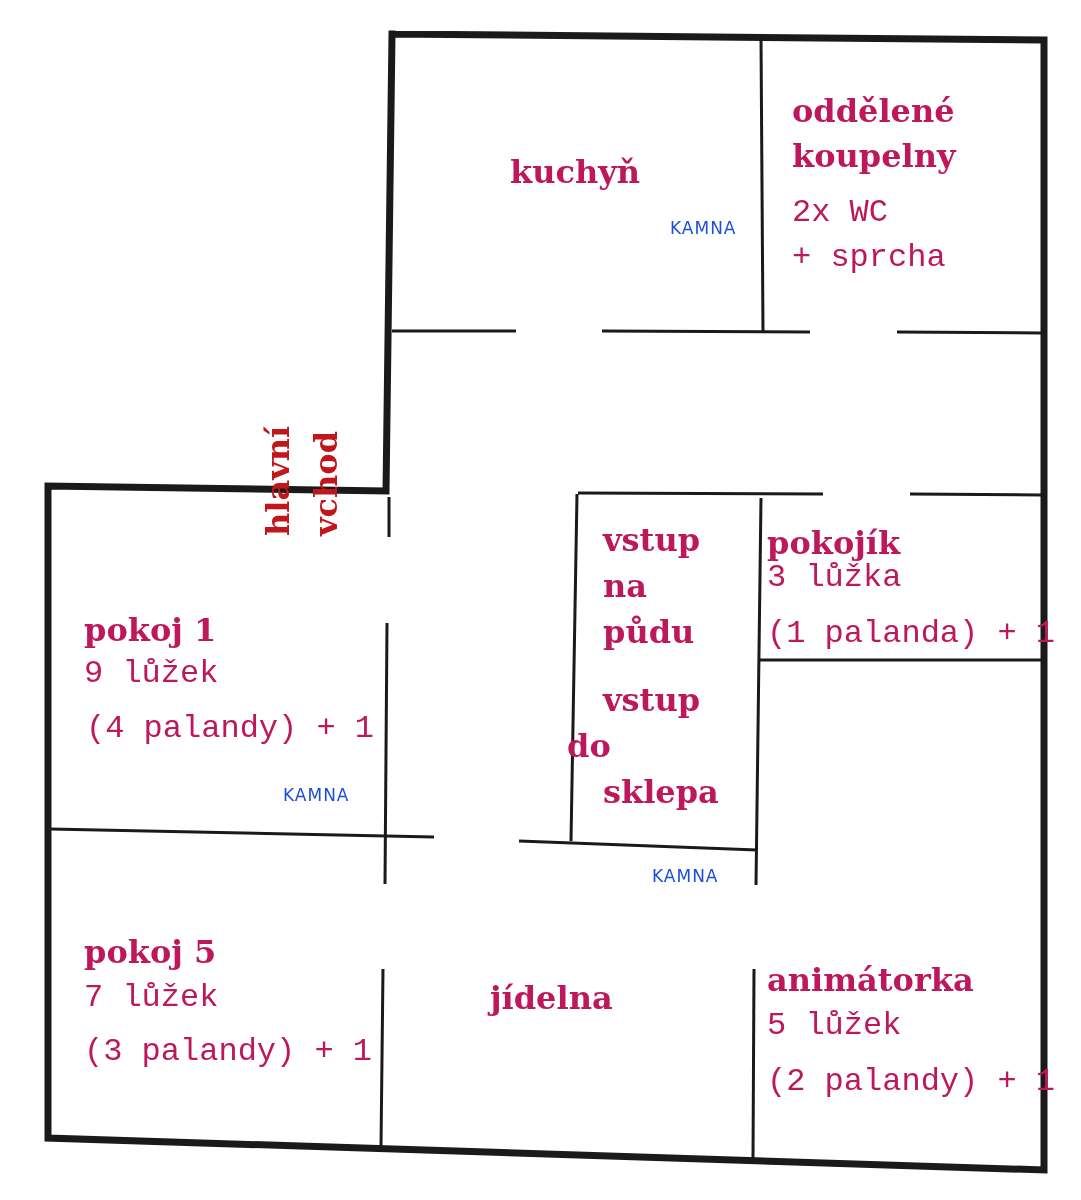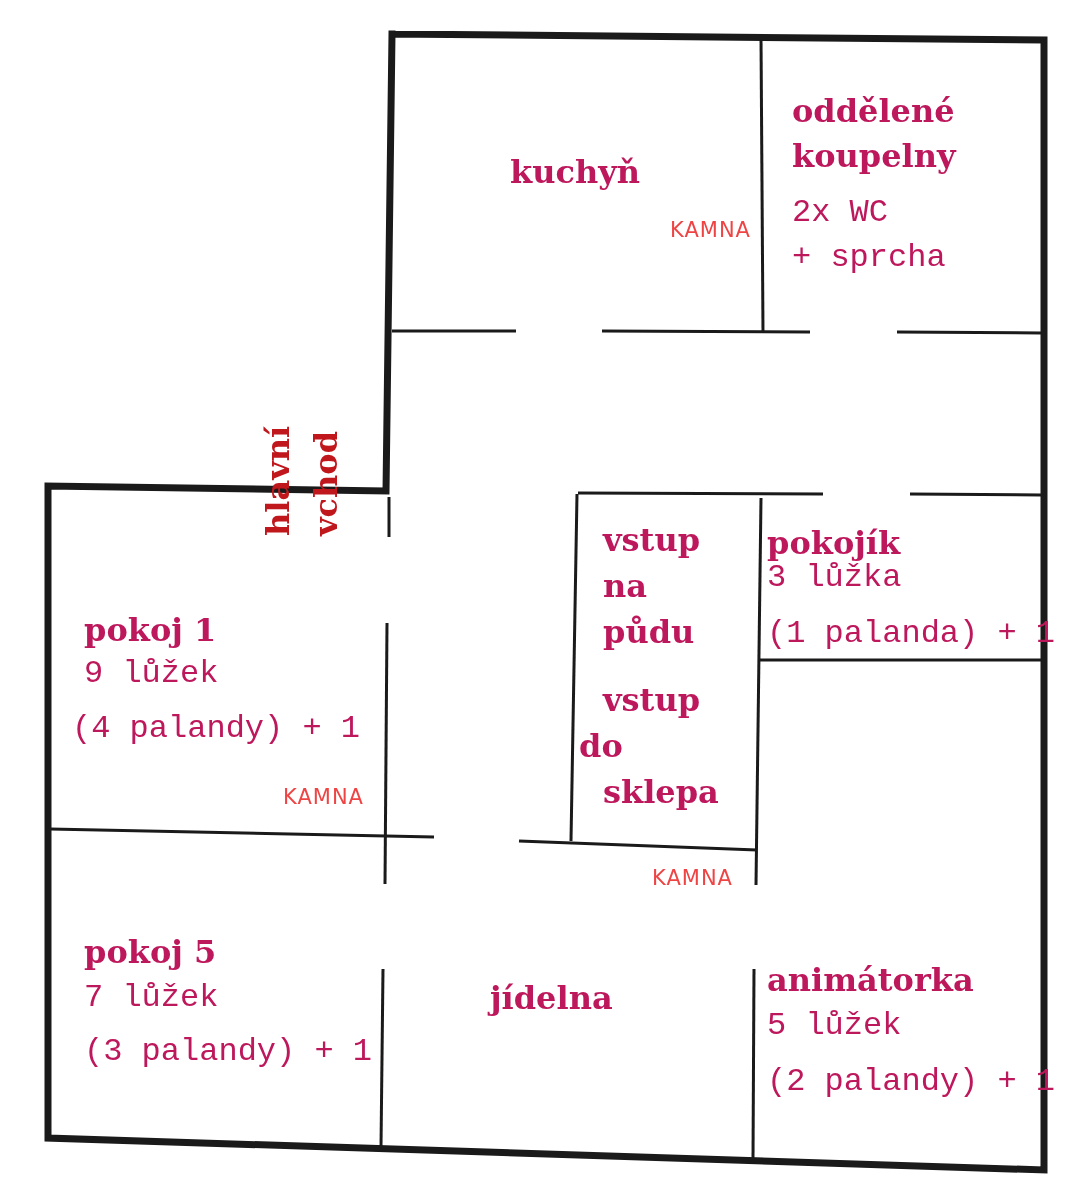--- a/index.html
+++ b/index.html
@@ -1,21 +1,21 @@
 <!DOCTYPE html>
 <html><head>
 <meta charset="utf-8">
 <style>
   html, body { margin: 0; padding: 0; background: #ffffff; }
   #plan { position: relative; width: 1081px; height: 1200px; background: #ffffff; overflow: hidden; }
   #walls { position: absolute; left: 0; top: 0; width: 1081px; height: 1200px; }
   .lbl { position: absolute; color: #be185d; white-space: nowrap; line-height: 1; }
   .title { font-family: "DejaVu Serif", serif; font-weight: bold; font-size: 32px; }
   .sub { font-family: Liberation Mono, monospace; font-size: 32px; }
-  .kamna { font-family: "DejaVu Sans", sans-serif; font-size: 21px; letter-spacing: 1px; color: #ef4444; }
+  .kamna { font-family: "DejaVu Sans", sans-serif; font-size: 17px; letter-spacing: 1px; color: #1d4ed8; }
   .entry { font-family: "DejaVu Serif", serif; font-weight: bold; font-size: 32px; color: #c0171d; line-height: 1.5; }
   .room { position: absolute; }
 </style>
 </head>
 <body>
 
 <div id="plan">
   <svg id="walls" viewBox="0 0 1081 1200">
 
     <g stroke="#1a1a1a" stroke-width="7" fill="none" stroke-linecap="square">
@@ -70,35 +70,35 @@
   </div>
 
   <div class="room">
     <div class="lbl title" style="left:603px; top:524px;">vstup</div>
     <div class="lbl title" style="left:603px; top:570px;">na</div>
     <div class="lbl title" style="left:603px; top:616px;">půdu</div>
   </div>
 
   <div class="room">
     <div class="lbl title" style="left:603px; top:684px;">vstup</div>
-    <div class="lbl title" style="left:579px; top:730px;">do</div>
+    <div class="lbl title" style="left:567px; top:730px;">do</div>
     <div class="lbl title" style="left:603px; top:776px;">sklepa</div>
     <div class="lbl kamna" style="left:652px; top:868px;">KAMNA</div>
   </div>
 
   <div class="room">
     <div class="lbl title" style="left:767px; top:516px;margin-top:11px;">pokojík</div>
     <div class="lbl sub" style="left:767px; top:562px;">3 lůžka</div>
     <div class="lbl sub" style="left:767px; top:618px;">(1 palanda) + 1</div>
   </div>
 
   <div class="room">
     <div class="lbl title" style="left:84px; top:614px;text-align:center;">pokoj 1</div>
     <div class="lbl sub" style="left:84px; top:658px;">9 lůžek</div>
-    <div class="lbl sub" style="left:72px; top:713px;">(4 palandy) + 1</div>
+    <div class="lbl sub" style="left:86px; top:713px;">(4 palandy) + 1</div>
     <div class="lbl kamna" style="left:283px; top:787px;">KAMNA</div>
   </div>
 
   <div class="room">
     <div class="lbl title" style="left:84px; top:936px;">pokoj 5</div>
     <div class="lbl sub" style="left:84px; top:982px;">7 lůžek</div>
     <div class="lbl sub" style="left:84px; top:1036px;">(3 palandy) + 1</div>
   </div>
 
   <div class="room">

